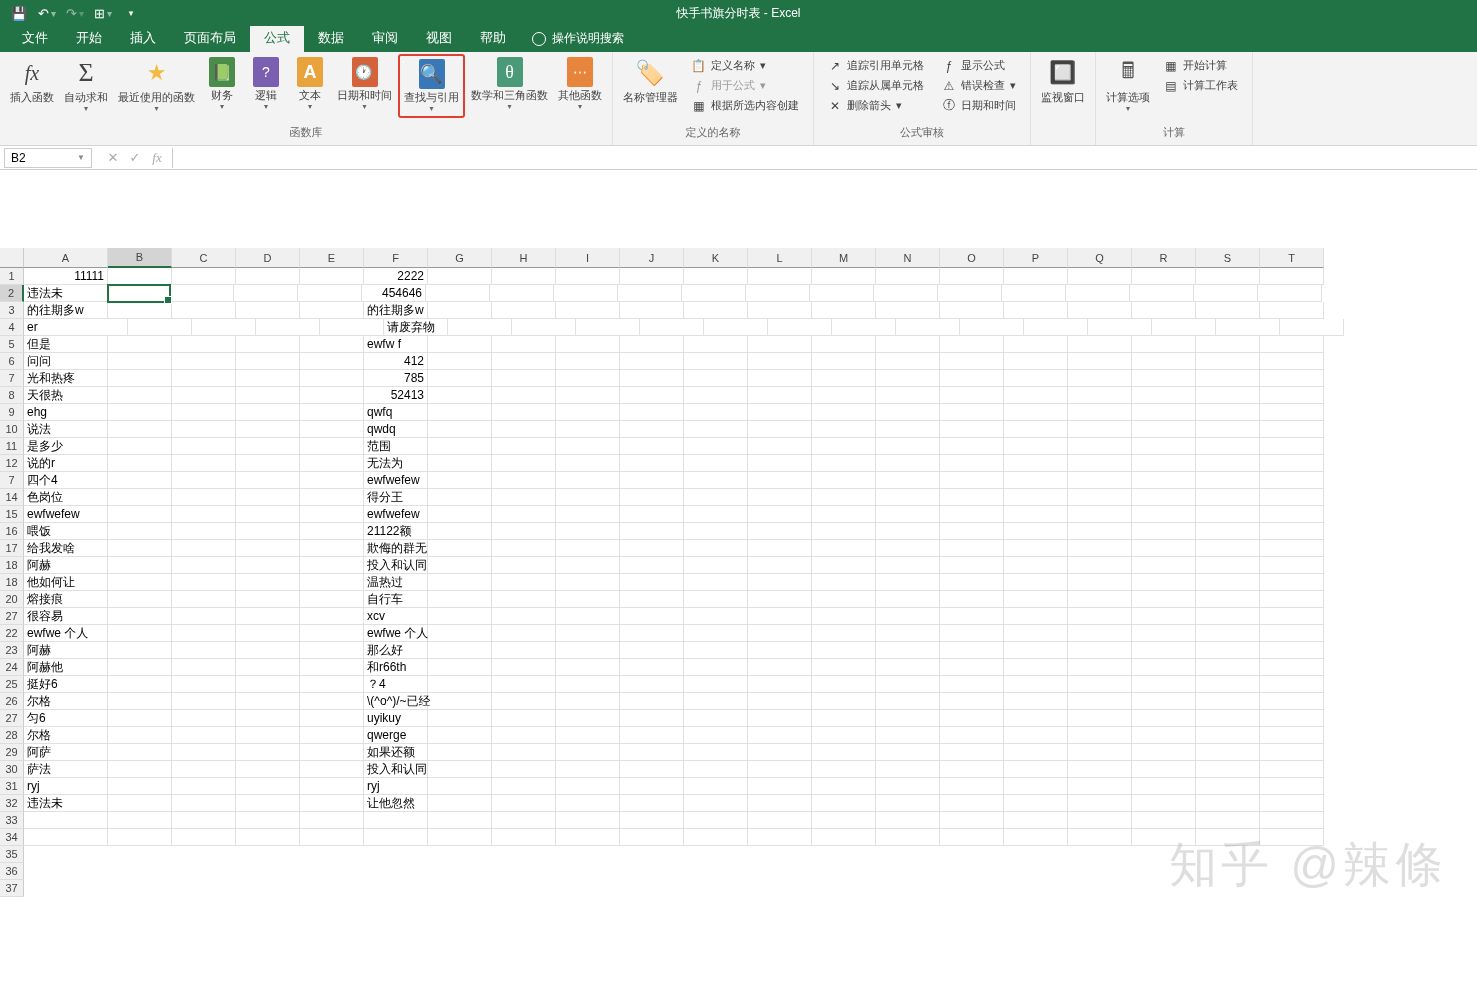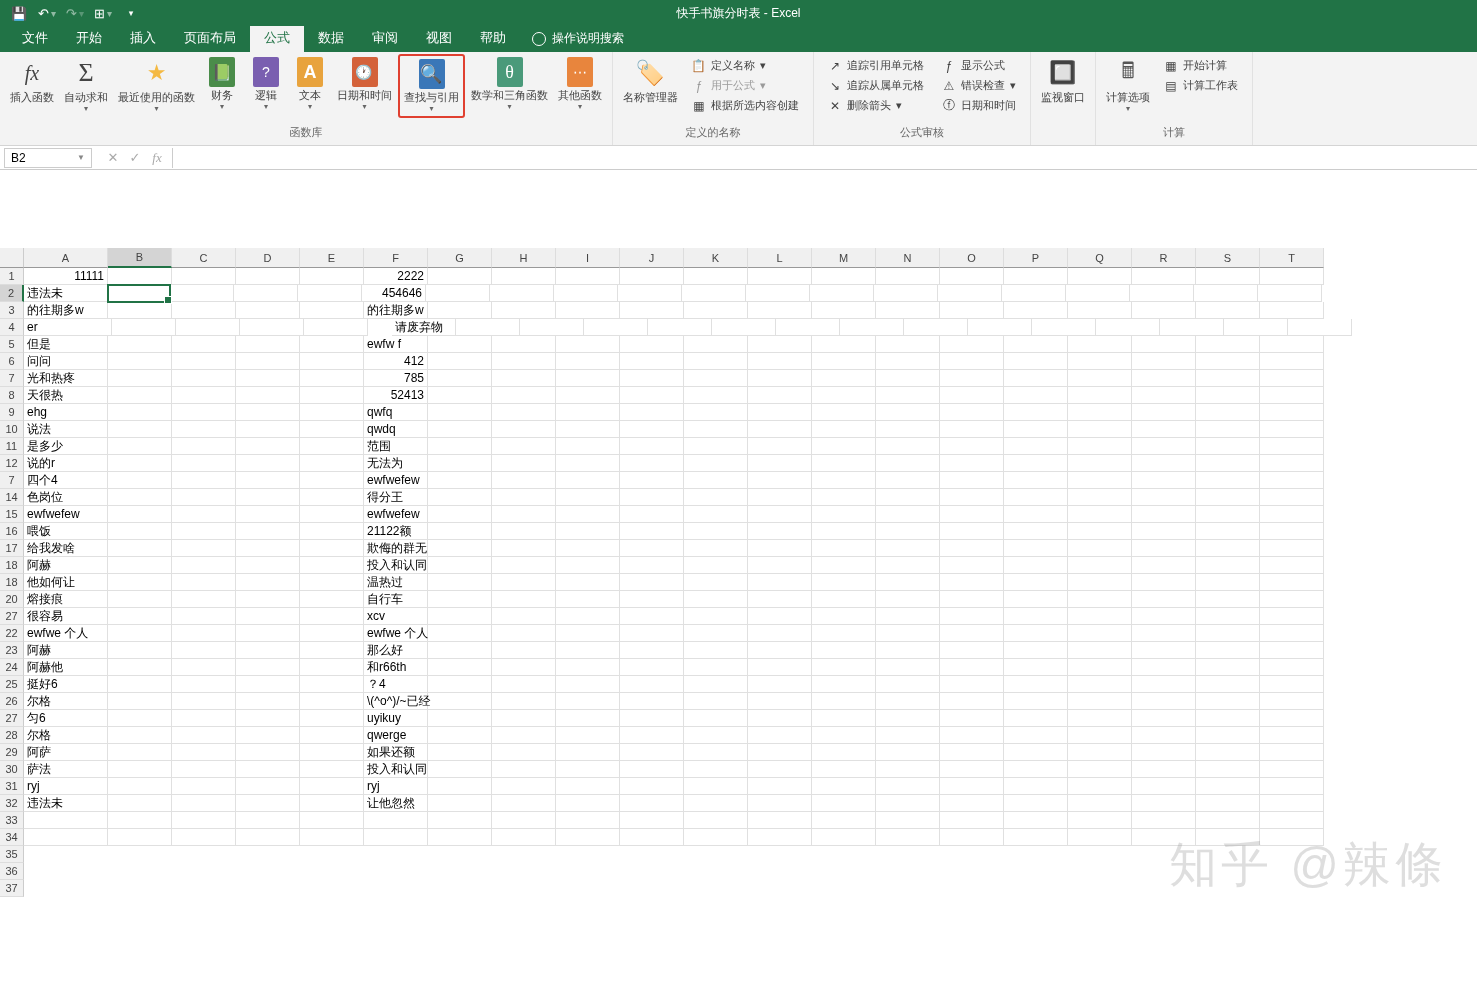--- a/index.html
+++ b/index.html
@@ -385,26 +385,26 @@
           <div class="cell" style="width: 64px;"></div>
           <div class="cell" style="width: 64px;"></div>
           <div class="cell" style="width: 64px;"></div>
           <div class="cell" style="width: 64px;"></div>
           <div class="cell" style="width: 64px;"></div>
           <div class="cell" style="width: 64px;"></div>
           <div class="cell" style="width: 64px;"></div>
           <div class="cell" style="width: 64px;"></div>
         </div>
         <div class="cell-row">
-          <div class="cell" style="width: 88px;">er</div>
-          <div class="cell" style="width: 64px;"></div>
-          <div class="cell" style="width: 64px;"></div>
-          <div class="cell" style="width: 64px;"></div>
-          <div class="cell" style="width: 64px;"></div>
-          <div class="cell" style="width: 64px; margin-left: 24px;">请废弃物</div>
+          <div class="cell" style="width: 104px;">er</div>
+          <div class="cell" style="width: 64px;"></div>
+          <div class="cell" style="width: 64px;"></div>
+          <div class="cell" style="width: 64px;"></div>
+          <div class="cell" style="width: 64px;"></div>
+          <div class="cell" style="width: 64px;">请废弃物</div>
           <div class="cell" style="width: 64px;"></div>
           <div class="cell" style="width: 64px;"></div>
           <div class="cell" style="width: 64px;"></div>
           <div class="cell" style="width: 64px;"></div>
           <div class="cell" style="width: 64px;"></div>
           <div class="cell" style="width: 64px;"></div>
           <div class="cell" style="width: 64px;"></div>
           <div class="cell" style="width: 64px;"></div>
           <div class="cell" style="width: 64px;"></div>
           <div class="cell" style="width: 64px;"></div>

